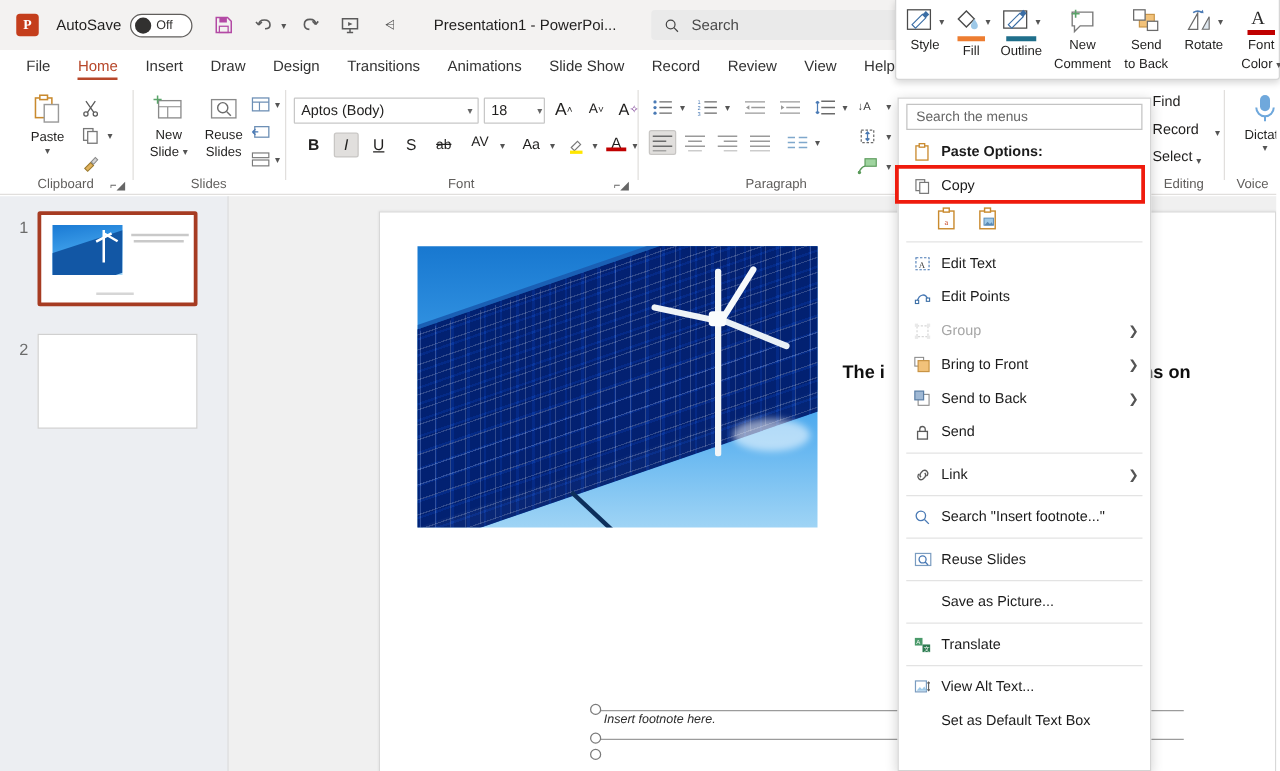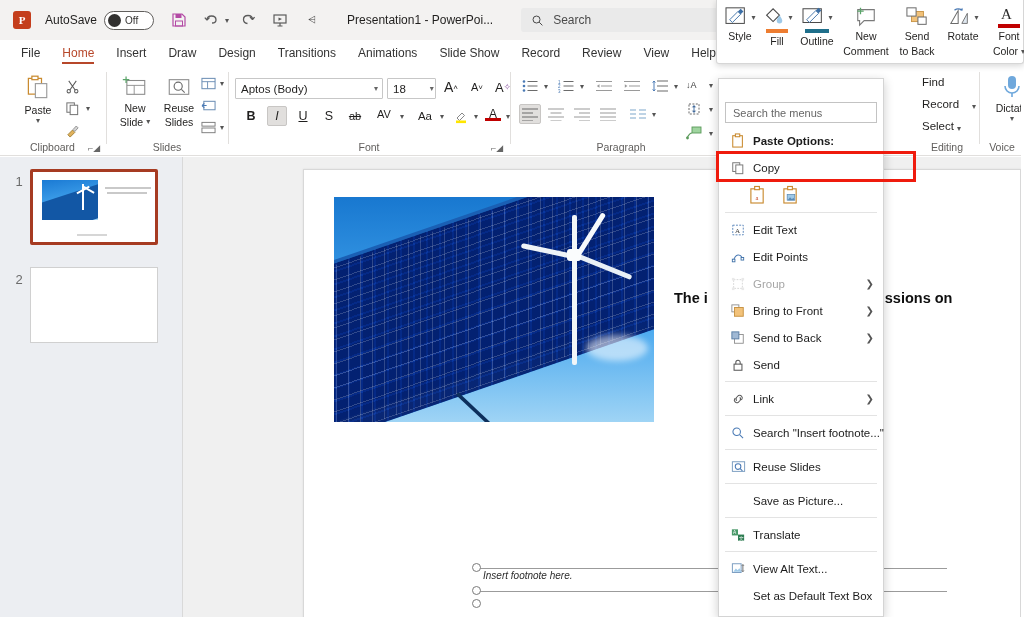--- a/index.html
+++ b/index.html
@@ -168,24 +168,24 @@
     font-style: italic; white-space: nowrap; text-align: right;
   }
   .fn-line { position: absolute; left: 0; right: 0; height: 1px; background: #9b9b9b; }
   .handle {
     position: absolute; width: 9px; height: 9px; border-radius: 50%;
     background: #fff; border: 1px solid #7a7a7a;
   }
 
   
   .ctxmenu {
-    position: absolute; top: 78px; left: 718px; width: 166px; height: 539px;
+    position: absolute; top: 78px; left: 718px; width: 203px; height: 539px;
     background: #fff; border: 1px solid #d4d4d4;
     box-shadow: 0 3px 10px rgba(0,0,0,0.20); z-index: 60;
-    padding-top: 21px; font-size: 11.5px; color: #1b1b1b;
+    padding-top: 2px; font-size: 11.5px; color: #1b1b1b;
   }
   .ctx-search {
     margin: 2px 6px 4px 6px; height: 21px; border: 1px solid #c3c3c3;
     background: #fff; display: flex; align-items: center; padding-left: 7px;
   }
   .ctx-search .ph { font-size: 11px; color: #666; }
   .ctx-item {
     height: 27px; display: flex; align-items: center;
     padding-left: 8px; position: relative; cursor: default;
   }

